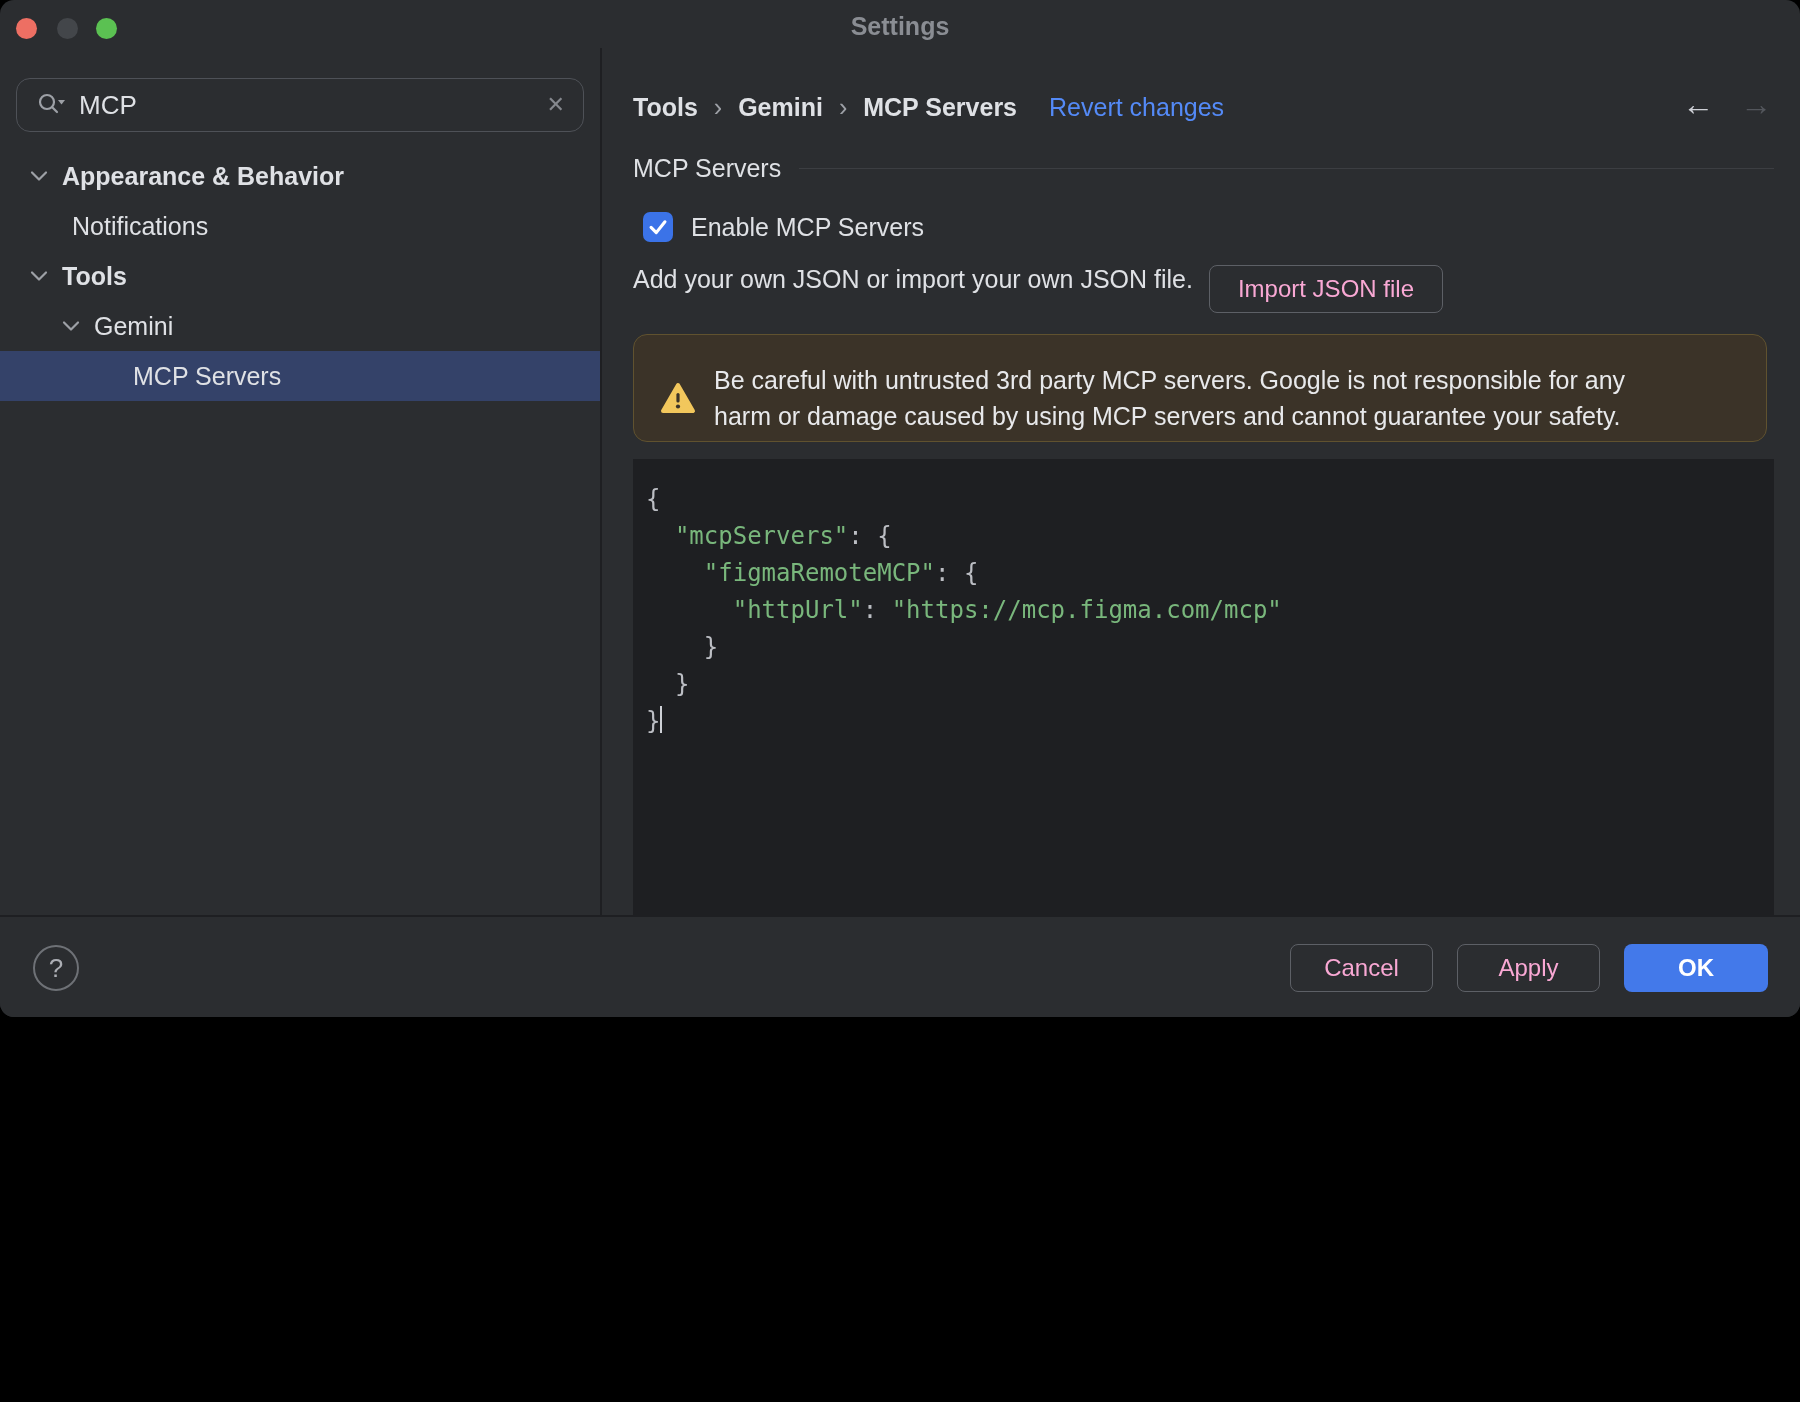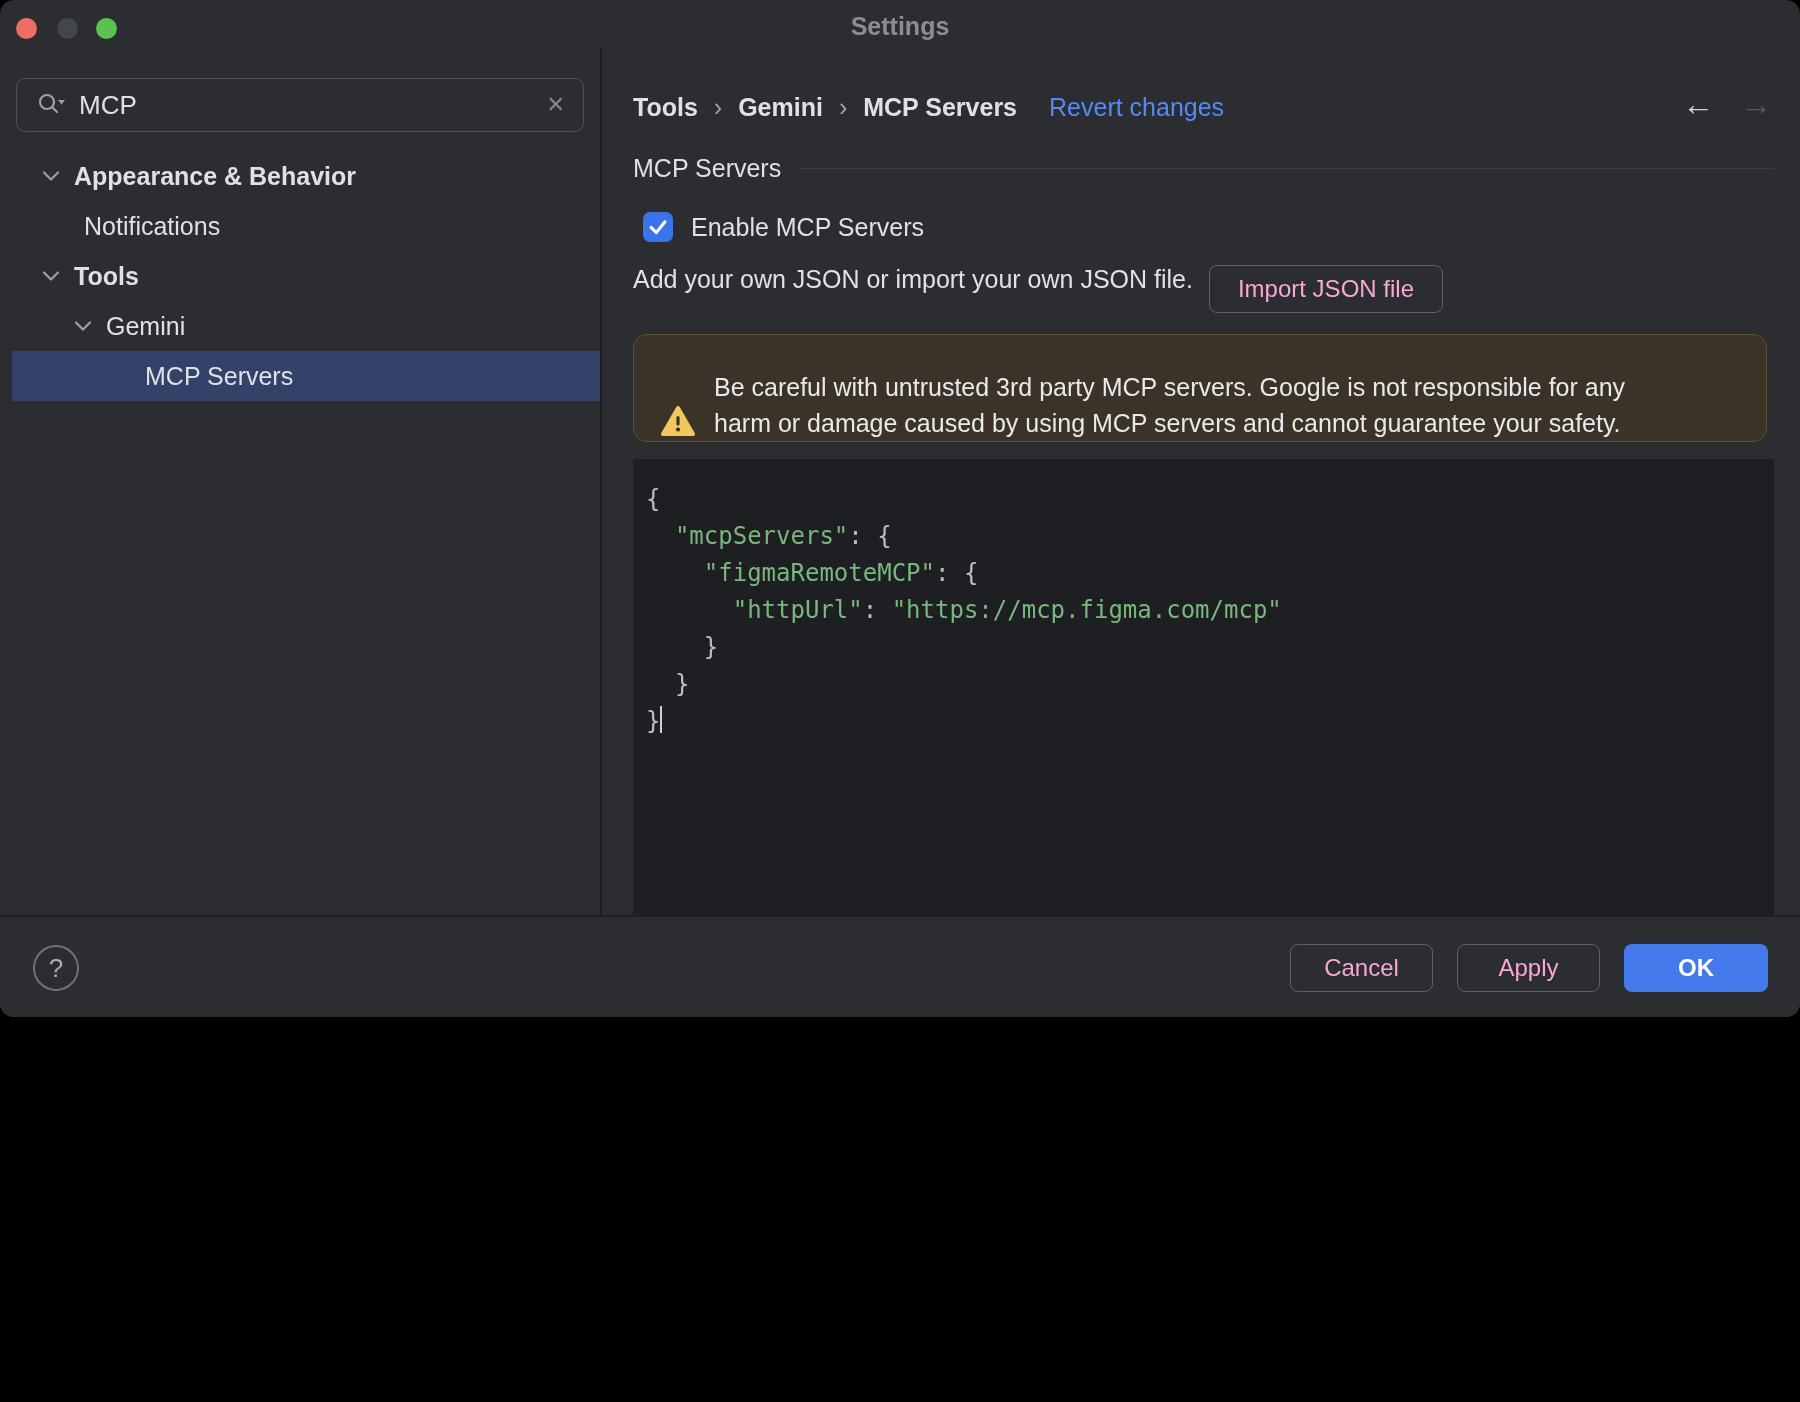--- a/index.html
+++ b/index.html
@@ -15,27 +15,27 @@
   .t-min{left:57px;background:#43464A;}
   .t-zoom{left:96px;background:#5BC152;}
   .win-title{
     position:absolute;top:12px;left:50%;transform:translateX(-50%);
     font-size:25px;font-weight:bold;color:#8A8D93;
   }
   
   .sidebar{position:absolute;left:0;top:48px;width:600px;bottom:100px;}
   .search-box{
     position:absolute;left:16px;top:30px;width:566px;height:52px;
-    border:1px solid #4E5157;border-radius:9px;display:flex;align-items:center;
+    border:1px solid #4E5157;border-radius:14px;display:flex;align-items:center;
   }
   .search-icon{margin-left:20px;display:flex;align-items:center;}
   .search-text{margin-left:12px;font-size:26px;color:#DFE1E5;flex:1;}
   .search-clear{margin-right:18px;font-size:22px;color:#85888E;cursor:pointer;}
   .tree{position:absolute;left:0;top:103px;right:0;}
-  .tree-row{height:50px;display:flex;align-items:center;font-size:25px;color:#DFE1E5;margin-left:12px;}
+  .tree-row{height:50px;display:flex;align-items:center;font-size:25px;color:#DFE1E5;}
   .tree-row .chev{display:flex;align-items:center;margin-right:14px;}
   .lvl0{padding-left:30px;}
   .lvl1c{padding-left:62px;}
   .lvl1{padding-left:72px;}
   .lvl2{padding-left:133px;}
   .tree-bold{font-weight:bold;}
   .tree-selected{background:#344269;}
   .vdivider{position:absolute;left:600px;top:48px;width:2px;bottom:100px;background:#1E1F22;}
   
   .main{position:absolute;left:602px;top:48px;right:0;bottom:100px;}
@@ -60,21 +60,21 @@
   .import-text{font-size:25px;}
   .btn{
     height:48px;border:1px solid #5D6066;border-radius:8px;background:transparent;
     color:#f9a8d4;font-size:24px;font-family:"Liberation Sans",sans-serif;
     display:flex;align-items:center;justify-content:center;cursor:pointer;
   }
   .import-btn{margin-left:16px;padding:0 28px;}
   .warn-banner{
     position:absolute;left:31px;top:286px;width:1132px;height:106px;
     background:#3B3328;border:1px solid #60522F;border-radius:14px;
-    display:flex;align-items:flex-end;
+    display:flex;align-items:center;
   }
   .warn-icon{margin:24px 18px 0 26px;flex:none;}
   .warn-text{margin-top:19px;font-size:25px;line-height:36px;color:#E8E9EB;}
   .editor{
     position:absolute;left:31px;top:411px;width:1141px;height:815px;
     background:#1E1F22;overflow:hidden;cursor:text;
   }
   .code{
     padding:22px 0 0 13px;font-family:"DejaVu Sans Mono",monospace;
     font-size:24px;line-height:37px;

